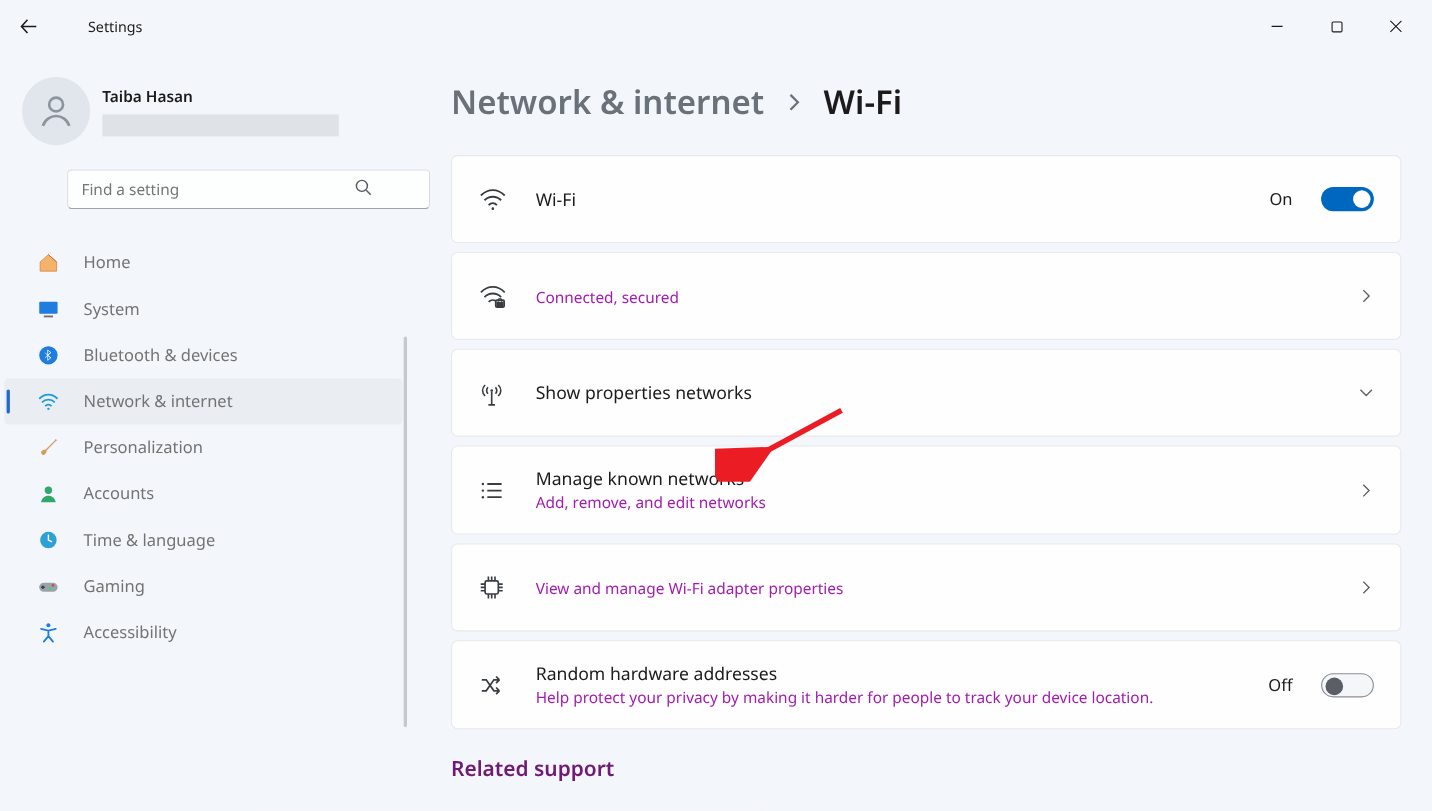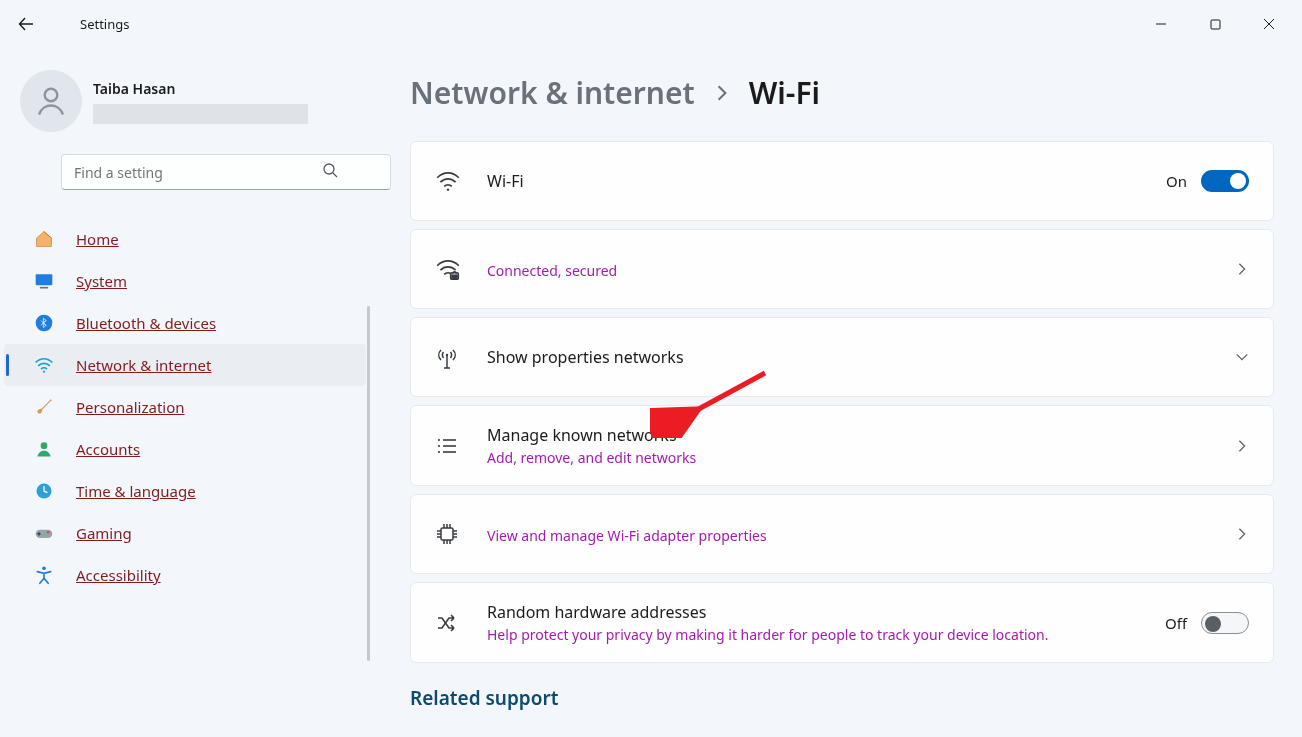--- a/index.html
+++ b/index.html
@@ -26,53 +26,53 @@
     .user-email-mask { margin-top: 6px; width: 215px; height: 20px; background: #dfe3e8; }
 
     
     .search-wrap { padding: 0 20px; margin-top: 8px; }
     .search { position: relative; }
     .search input { width: 100%; height: 36px; padding: 0 40px 0 12px; font-size: 14px; border: 1px solid #d6dbe1; border-bottom: 1px solid #9aa2ab; border-radius: 4px; background: #fdfefe; outline: none; margin-left: 41px; }
     .search .search-icon { position:absolute; right: 12px; top: 50%; transform: translateY(-50%); color:#545a61; }
 
     
     .nav { margin-top: 28px; }
-    .nav-item { display:flex; align-items:center; height: 42px; padding: 0 0 0 34px; font-size: 15px; color:#7f1d1d; position: relative; cursor: default; text-decoration: underline; }
+    .nav-item { display:flex; align-items:center; height: 42px; padding: 0 0 0 34px; font-size: 15px; color:#737373; position: relative; cursor: default; }
     .nav-item .nav-icon { width: 28px; display:flex; align-items:center; justify-content:flex-start; margin-right: 14px; }
     .nav-item.selected { background:#eaeef3; border-radius: 4px; margin: 0 4px 0 4px; padding-left: 30px;}
     .nav-item.selected::before { content:""; position:absolute; left:2px; top:10px; bottom:10px; width:3px; border-radius: 2px; background:#1f68d0; }
     .nav-scroll-indicator { position:absolute; right: 0; top: 258px; width: 3px; height: 355px; background:#c4c9cf; border-radius: 2px; }
 
     
     .breadcrumb { display:flex; align-items:center; gap: 18px; margin-top: 4px; margin-bottom: 28px; }
     .breadcrumb .bc-part { font-size: 30px; font-weight: 600; }
     .breadcrumb .bc-parent { color:#6b7178; }
     .breadcrumb .bc-sep { color:#6b7178; }
     .breadcrumb .bc-current { color:#1b1b1b; }
 
     
     .card { background:#fefefe; border:1px solid #e6e9ed; border-radius:6px; margin-bottom: 8px; display:flex; align-items:center; padding: 18px 24px 18px 24px; }
     .card.big { min-height: 80px; }
     .card .card-icon { width: 38px; display:flex; align-items:center; justify-content:flex-start; color:#393d42; }
     .card .card-body { margin-left: 14px; flex:1; }
     .card .card-title { font-size: 16px; color:#1b1b1b; }
     .card .card-sub { font-size: 14px; color:#a21caf; margin-top: 2px; }
-    .card .card-right { display:flex; align-items:center; gap: 14px; color:#1b1b1b; }
+    .card .card-right { display:flex; align-items:center; gap: 26px; color:#1b1b1b; }
     .card .card-right .state-label { font-size: 15px; }
 
     
     .toggle { width: 48px; height: 22px; border-radius: 11px; position:relative; }
     .toggle.on { background:#0067c0; }
     .toggle.off { background:#f4f6f8; border:1px solid #8a8f96; }
     .toggle .knob { position:absolute; top:3px; width:16px; height:16px; border-radius:50%; background:#fff; }
     .toggle.on .knob { right:3px; }
     .toggle.off .knob { left:3px; background:#5a5f66; }
 
     
-    .related { font-size: 19px; font-weight:600; margin-top: 22px; color:#0c4a6e; }
+    .related { font-size: 19px; font-weight:600; margin-top: 22px; color:#701a75; }
 
     
     .annotation-arrow { position:absolute; pointer-events:none; }
 
     
     .chevron svg { display:block; }
 
     
   </style>
 </head>

